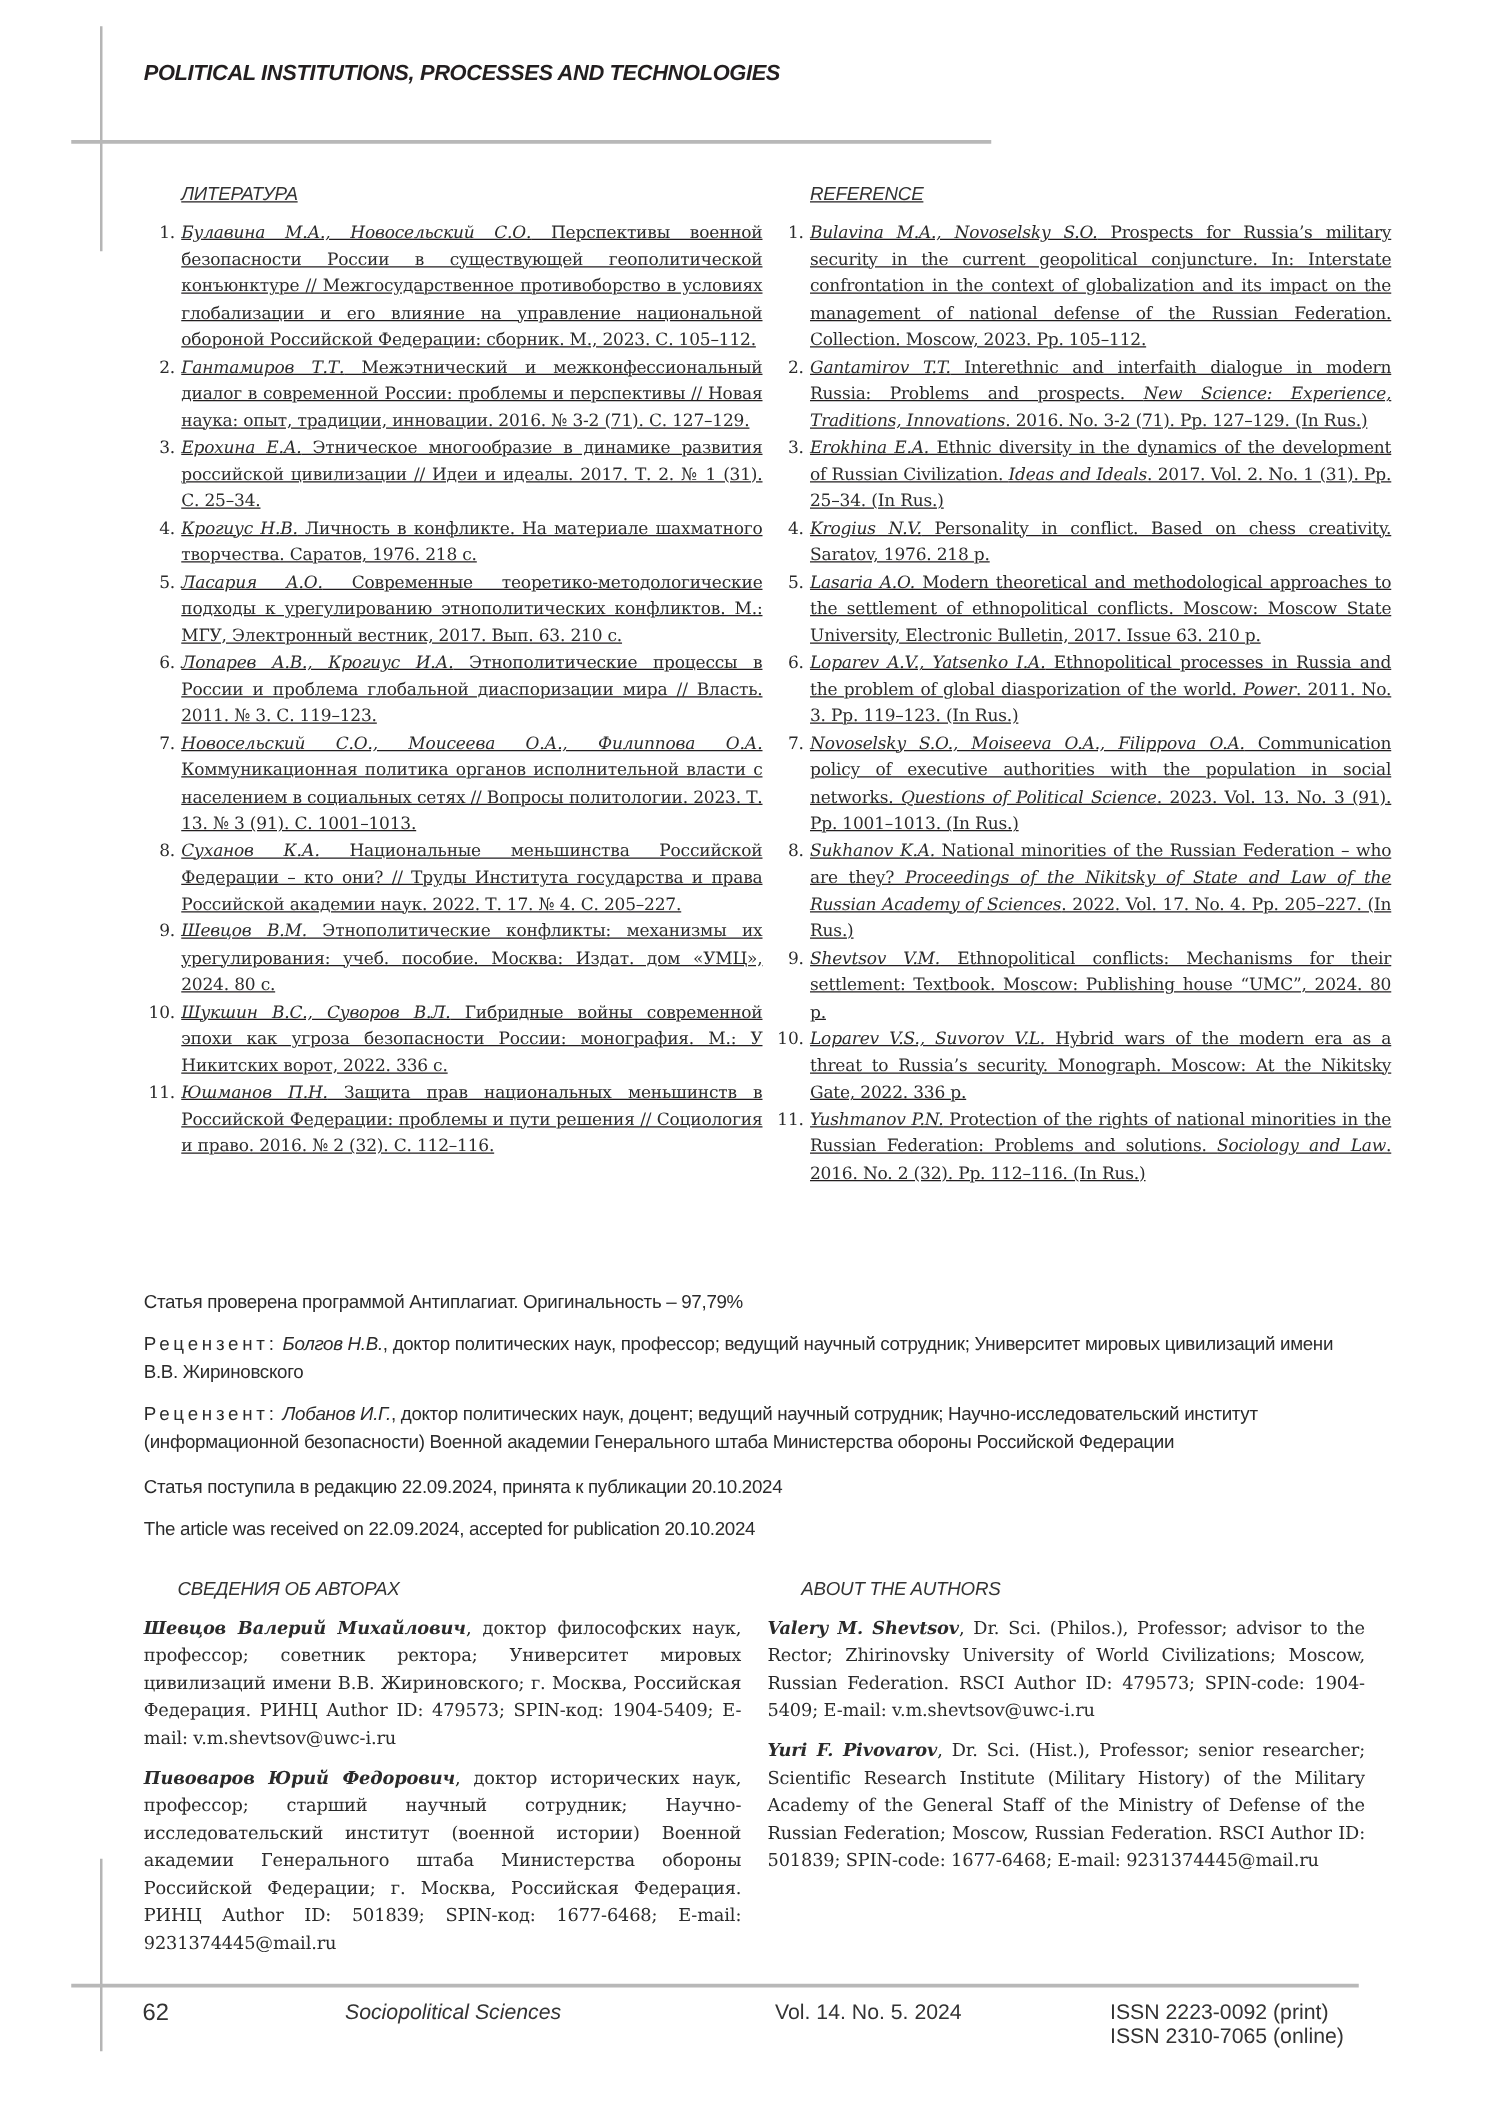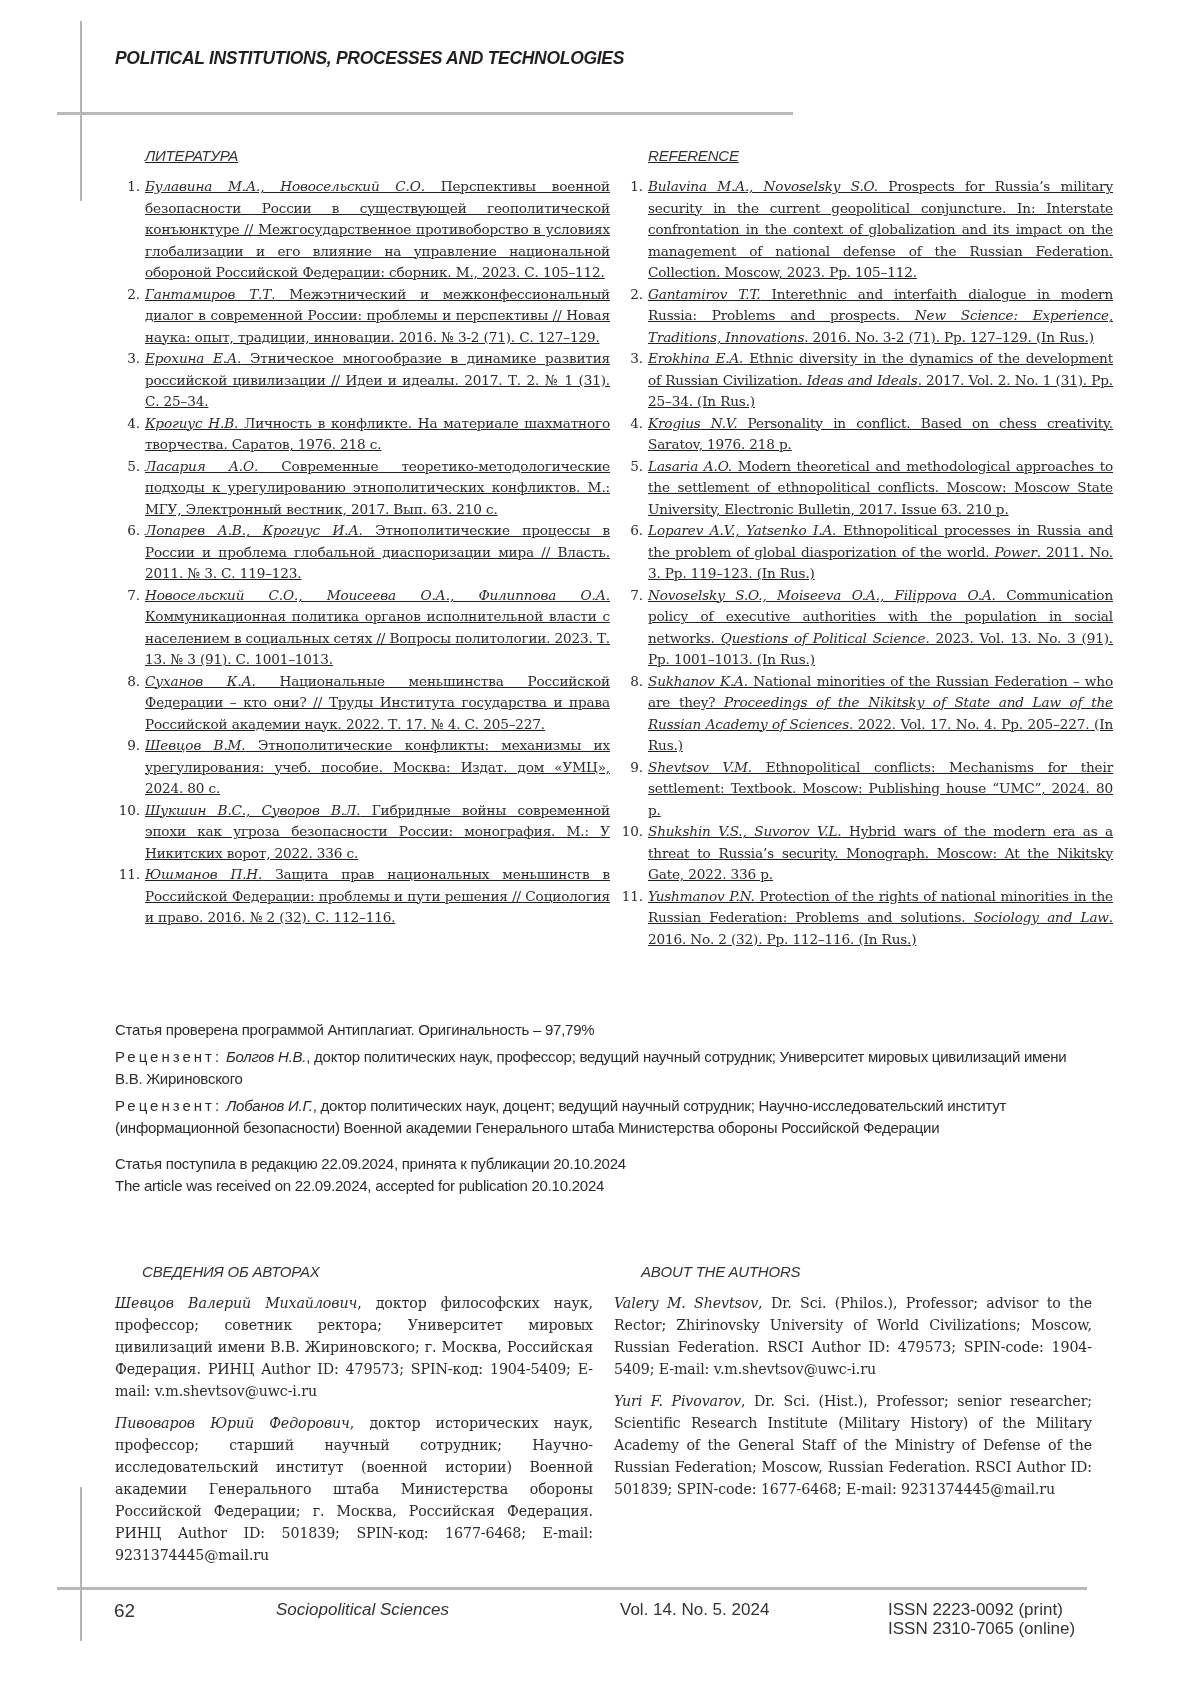--- a/index.html
+++ b/index.html
@@ -11,29 +11,29 @@
   .col{position:absolute;width:480px;text-decoration:underline;}
   .col-left{left:130px;}
   .col-right{left:633px;}
   .sec-title{font-family:"Liberation Sans",sans-serif;font-style:italic;font-size:15px;color:#333;margin:0 0 12px 15px;letter-spacing:-0.2px;}
   ol.refs{list-style:none;margin:0;padding:0;}
   ol.refs li{position:relative;padding-left:15px;font-family:"DejaVu Serif",serif;font-size:13.6px;line-height:21.5px;text-align:justify;color:#2b2b2b;letter-spacing:-0.15px;}
   ol.refs li .num{position:absolute;left:-12px;width:22px;text-align:right;}
   ol.refs li .au{font-style:italic;}
   ol.refs li .jr{font-style:italic;}
   .meta{position:absolute;left:115px;width:980px;font-family:"Liberation Sans",sans-serif;font-size:15px;line-height:22px;color:#2b2b2b;letter-spacing:-0.25px;}
-  .meta p{margin:0 0 5px 0;}
+  .meta p{margin:12px 0 5px 0;}
   .spaced{letter-spacing:3px;}
   .it{font-style:italic;}
   .authors{position:absolute;width:478px;top:1263px;}
   .authors-left{left:115px;}
   .authors-right{left:614px;}
   .authors .sec-title{margin-left:27px;margin-bottom:12px;}
   .author-p{font-family:"DejaVu Serif",serif;font-size:14.2px;line-height:22px;text-align:justify;color:#2b2b2b;margin:0 0 10px 0;letter-spacing:-0.1px;}
-  .author-p .name{font-weight:normal;font-style:italic;}
+  .author-p .name{font-weight:bold;font-style:italic;}
   .footer{position:absolute;top:1597px;left:0;width:1200px;height:60px;font-family:"Liberation Sans",sans-serif;color:#333;}
   .footer span{position:absolute;font-size:17px;}
   .f-page{left:114px;top:3px;font-size:19px !important;}
   .f-journal{left:276px;top:3px;font-style:italic;}
   .f-vol{left:620px;top:3px;}
   .f-issn{left:888px;top:3px;line-height:19px;}
 </style>
 </head>
 <body>
 
@@ -68,21 +68,21 @@
   <ol class="refs" id="ref-list">
       <li><span class="num">1.</span><span class="au">Bulavina M.A., Novoselsky S.O.</span><span> Prospects for Russia’s military security in the current geopolitical conjuncture. In: Interstate confrontation in the context of globalization and its impact on the management of national defense of the Russian Federation. Collection. Moscow, 2023. Pp. 105–112.</span><span class="jr"></span><span></span></li>
       <li><span class="num">2.</span><span class="au">Gantamirov T.T.</span><span> Interethnic and interfaith dialogue in modern Russia: Problems and prospects. </span><span class="jr">New Science: Experience, Traditions, Innovations</span><span>. 2016. No. 3-2 (71). Pp. 127–129. (In Rus.)</span></li>
       <li><span class="num">3.</span><span class="au">Erokhina E.A.</span><span> Ethnic diversity in the dynamics of the development of Russian Civilization. </span><span class="jr">Ideas and Ideals</span><span>. 2017. Vol. 2. No. 1 (31). Pp. 25–34. (In Rus.)</span></li>
       <li><span class="num">4.</span><span class="au">Krogius N.V.</span><span> Personality in conflict. Based on chess creativity. Saratov, 1976. 218 p.</span><span class="jr"></span><span></span></li>
       <li><span class="num">5.</span><span class="au">Lasaria A.O.</span><span> Modern theoretical and methodological approaches to the settlement of ethnopolitical conflicts. Moscow: Moscow State University, Electronic Bulletin, 2017. Issue 63. 210 p.</span><span class="jr"></span><span></span></li>
       <li><span class="num">6.</span><span class="au">Loparev A.V., Yatsenko I.A.</span><span> Ethnopolitical processes in Russia and the problem of global diasporization of the world. </span><span class="jr">Power</span><span>. 2011. No. 3. Pp. 119–123. (In Rus.)</span></li>
       <li><span class="num">7.</span><span class="au">Novoselsky S.O., Moiseeva O.A., Filippova O.A.</span><span> Communication policy of executive authorities with the population in social networks. </span><span class="jr">Questions of Political Science</span><span>. 2023. Vol. 13. No. 3 (91). Pp. 1001–1013. (In Rus.)</span></li>
       <li><span class="num">8.</span><span class="au">Sukhanov K.A.</span><span> National minorities of the Russian Federation – who are they? </span><span class="jr">Proceedings of the Nikitsky of State and Law of the Russian Academy of Sciences</span><span>. 2022. Vol. 17. No. 4. Pp. 205–227. (In Rus.)</span></li>
       <li><span class="num">9.</span><span class="au">Shevtsov V.M.</span><span> Ethnopolitical conflicts: Mechanisms for their settlement: Textbook. Moscow: Publishing house “UMC”, 2024. 80 p.</span><span class="jr"></span><span></span></li>
-      <li><span class="num">10.</span><span class="au">Shukshin V.S., Suvorov V.L.</span><span> Hybrid wars of the modern era as a threat to Russia’s security. Monograph. Moscow: At the Nikitsky Gate, 2022. 336 p.</span><span class="jr"></span><span></span></li>
+      <li><span class="num">10.</span><span class="au">Loparev V.S., Suvorov V.L.</span><span> Hybrid wars of the modern era as a threat to Russia’s security. Monograph. Moscow: At the Nikitsky Gate, 2022. 336 p.</span><span class="jr"></span><span></span></li>
       <li><span class="num">11.</span><span class="au">Yushmanov P.N.</span><span> Protection of the rights of national minorities in the Russian Federation: Problems and solutions. </span><span class="jr">Sociology and Law</span><span>. 2016. No. 2 (32). Pp. 112–116. (In Rus.)</span></li>
     </ol>
 </section>
 
 <section class="meta" style="top:1019px;">
   <p>Статья проверена программой Антиплагиат. Оригинальность – 97,79%</p>
   <p>
     <span class="spaced">Рецензент:</span>
     <span class="it">Болгов Н.В.</span><span>, доктор политических наук, профессор; ведущий научный сотрудник; Университет мировых цивилизаций имени В.В. Жириновского</span>
   </p>

